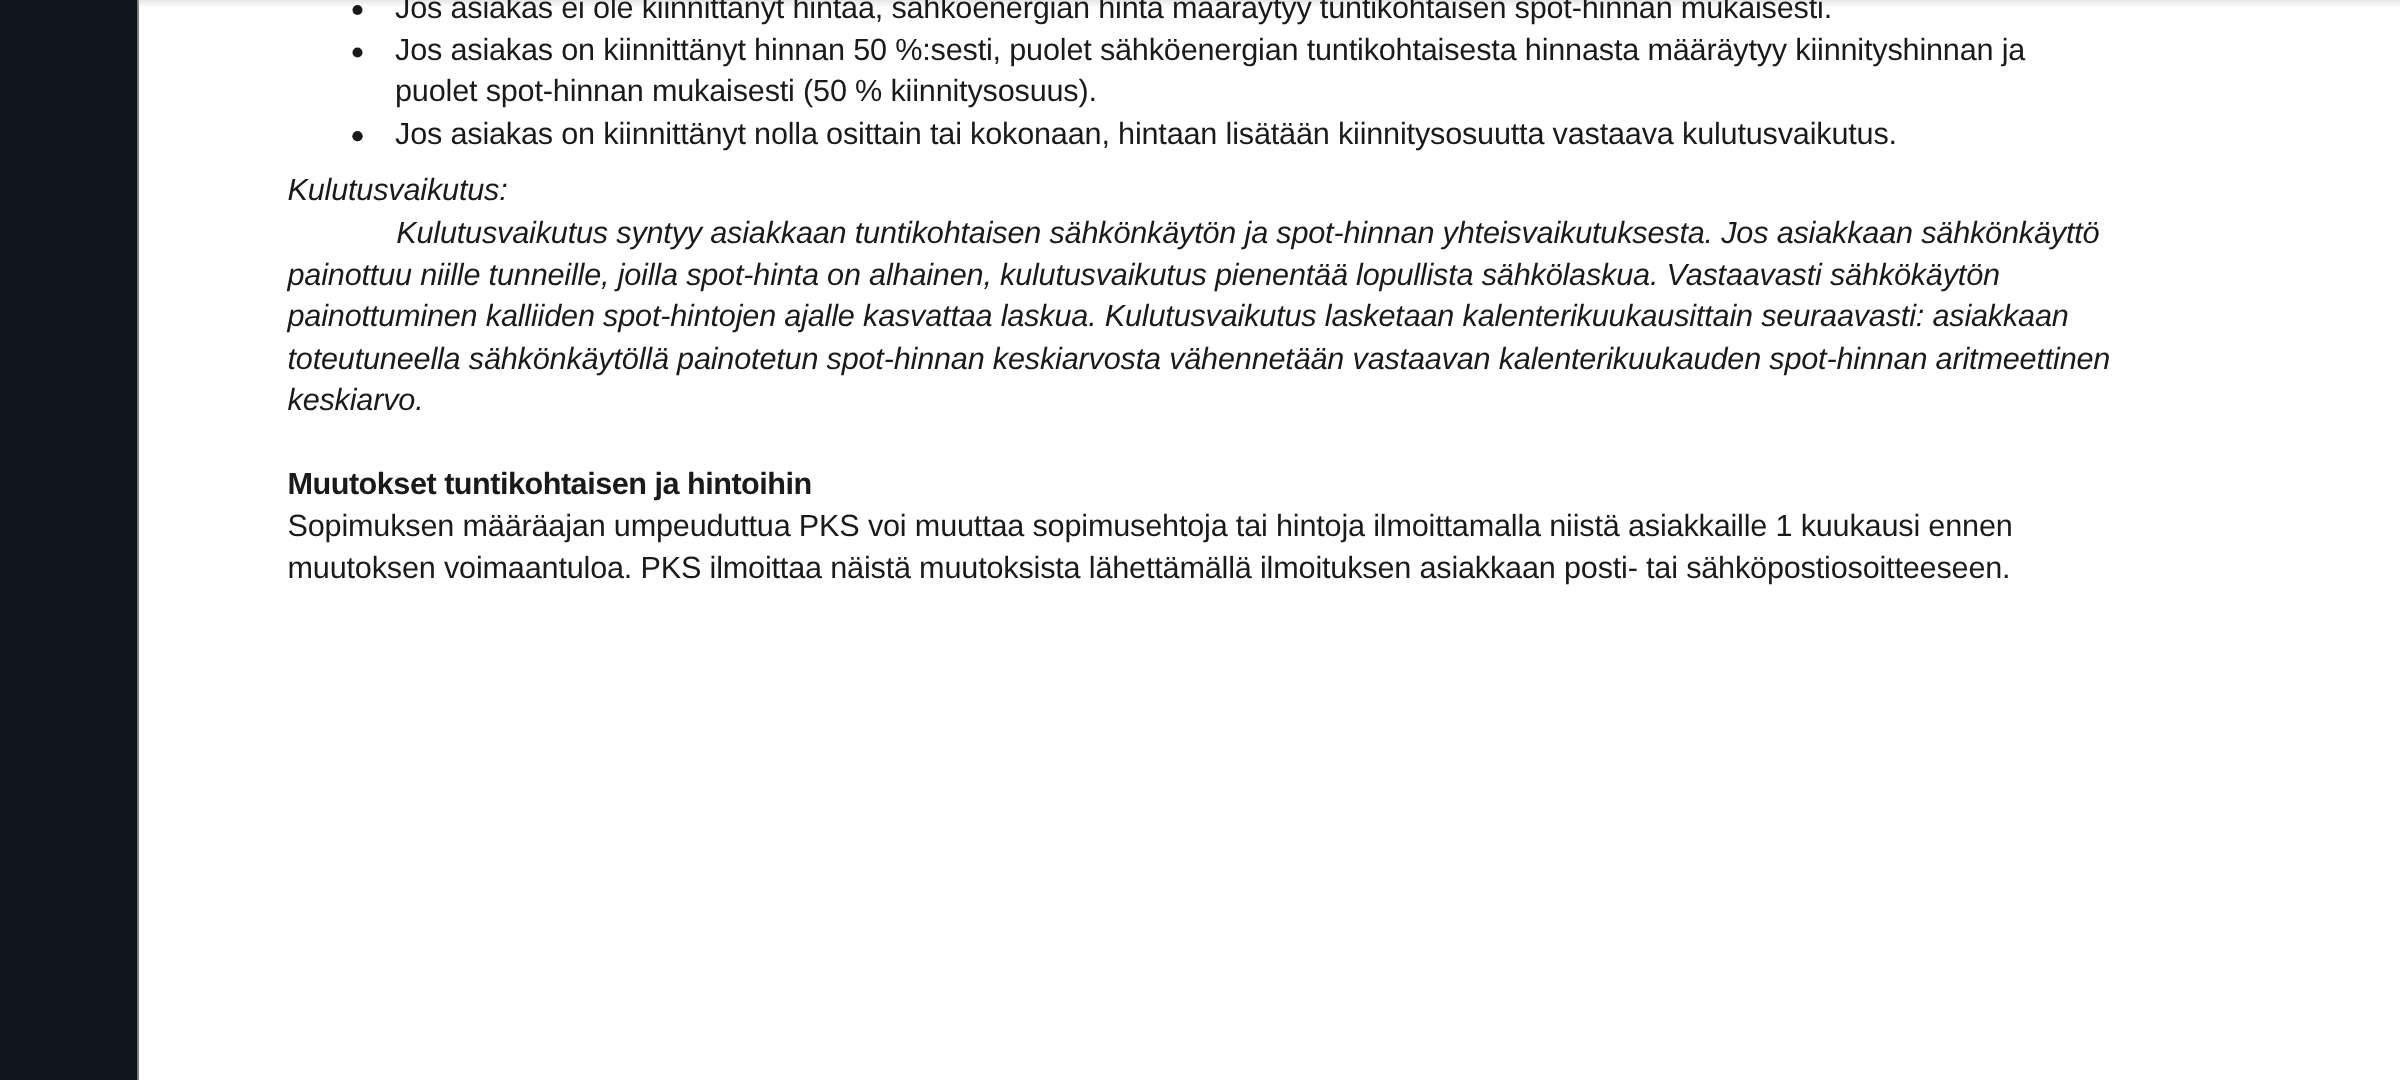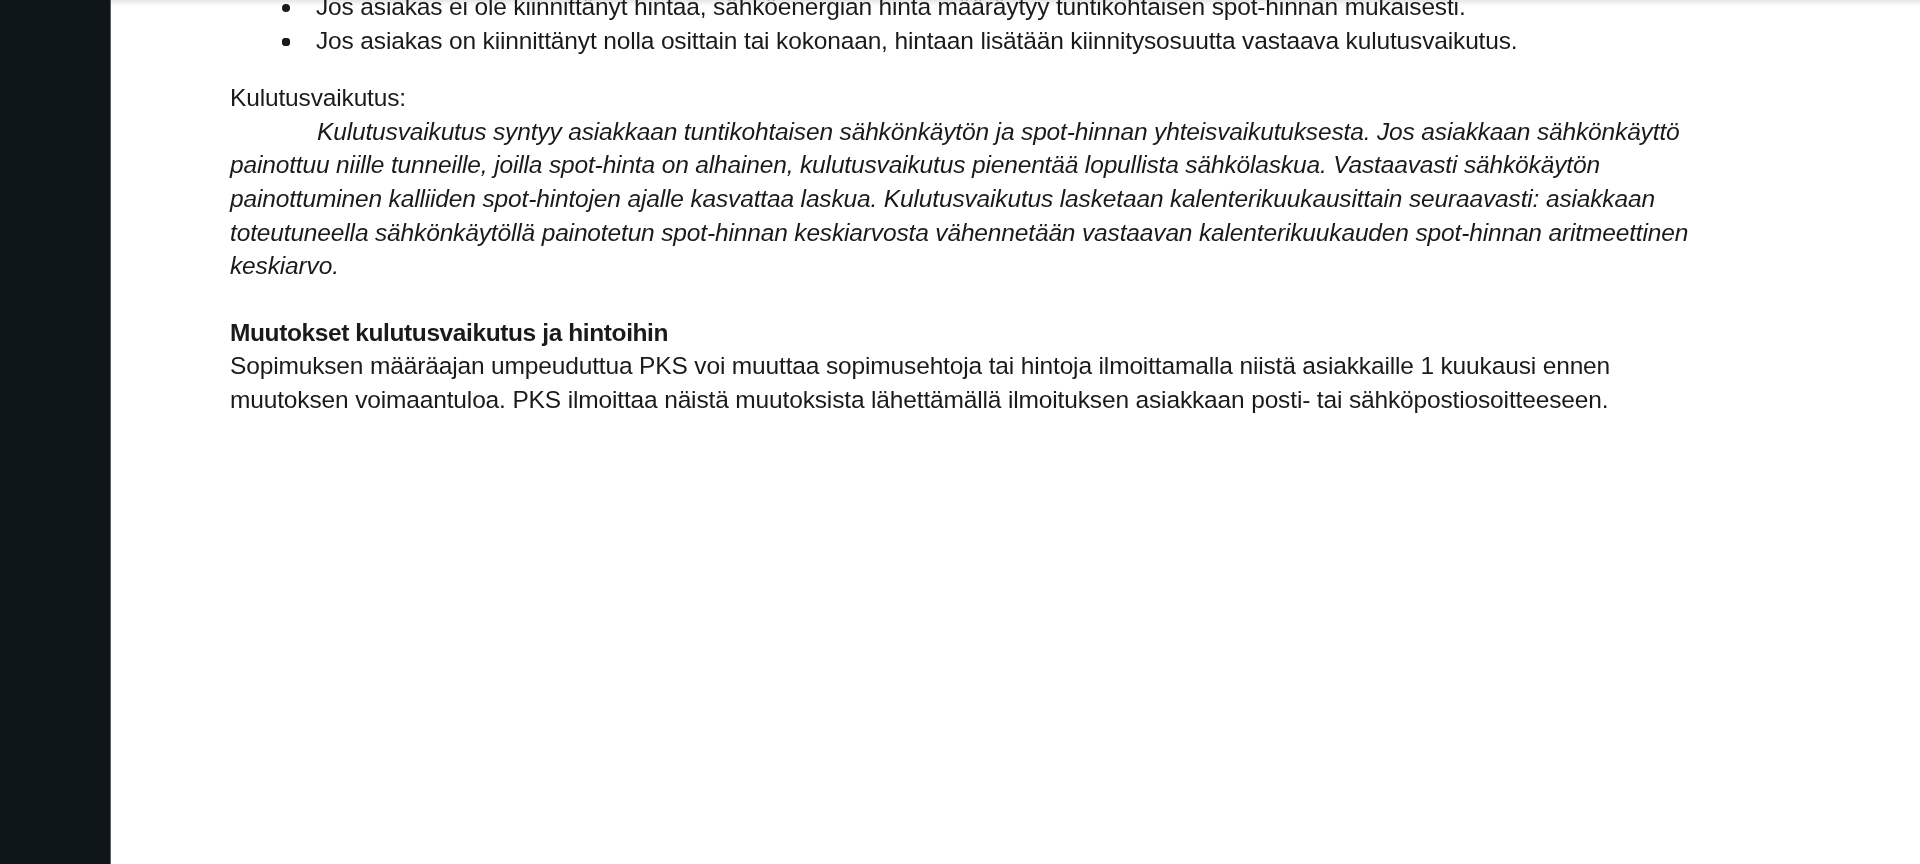--- a/index.html
+++ b/index.html
@@ -57,21 +57,22 @@
       position: absolute;
       left: 163px;
       left: 52px;
       top: 14px;
       width: 8px;
       height: 8px;
       border-radius: 50%;
       background: #1a1a1a;
     }
     .section-label {
-      margin-top: 24px;
+      margin-top: 12px;
+      font-style: italic;
     }
     .para-indent {
       text-indent: 87px;
       font-style: italic;
     }
     .heading {
       font-weight: bold;
       margin-top: 33px;
       letter-spacing: -0.4px;
     }
@@ -85,31 +86,32 @@
     <div class="page-top-shadow"></div>
     <div class="content">
 
       <ul class="bullets">
         <li>
           <span class="dot"></span>
           <span>Jos asiakas ei ole kiinnittänyt hintaa, sähköenergian hinta määräytyy tuntikohtaisen spot-hinnan mukaisesti.</span>
         </li>
         <li>
           <span class="dot"></span>
+          <span>Jos asiakas on kiinnittänyt hinnan 50 %:sesti, puolet sähköenergian tuntikohtaisesta hinnasta määräytyy kiinnityshinnan ja puolet spot-hinnan mukaisesti (50 % kiinnitysosuus).</span>
         </li>
         <li>
           <span class="dot"></span>
         </li>
         <li>
           <span class="dot"></span>
           <span>Jos asiakas on kiinnittänyt nolla osittain tai kokonaan, hintaan lisätään kiinnitysosuutta vastaava kulutusvaikutus.</span>
         </li>
       </ul>
 
       <p class="section-label">Kulutusvaikutus:</p>
       <p class="para-indent">Kulutusvaikutus syntyy asiakkaan tuntikohtaisen sähkönkäytön ja spot-hinnan yhteisvaikutuksesta. Jos asiakkaan sähkönkäyttö painottuu niille tunneille, joilla spot-hinta on alhainen, kulutusvaikutus pienentää lopullista sähkölaskua. Vastaavasti sähkökäytön painottuminen kalliiden spot-hintojen ajalle kasvattaa laskua. Kulutusvaikutus lasketaan kalenterikuukausittain seuraavasti: asiakkaan toteutuneella sähkönkäytöllä painotetun spot-hinnan keskiarvosta vähennetään vastaavan kalenterikuukauden spot-hinnan aritmeettinen keskiarvo.</p>
 
-      <p class="heading">Muutokset kulutusvaikutus ja hintoihin</p>
+      <p class="heading">Muutokset tuntikohtaisen ja hintoihin</p>
       <p>Sopimuksen määräajan umpeuduttua PKS voi muuttaa sopimusehtoja tai hintoja ilmoittamalla niistä asiakkaille 1 kuukausi ennen muutoksen voimaantuloa. PKS ilmoittaa näistä muutoksista lähettämällä ilmoituksen asiakkaan posti- tai sähköpostiosoitteeseen.</p>
 
     </div>
   </div>
 </div>
 
 </body></html>

